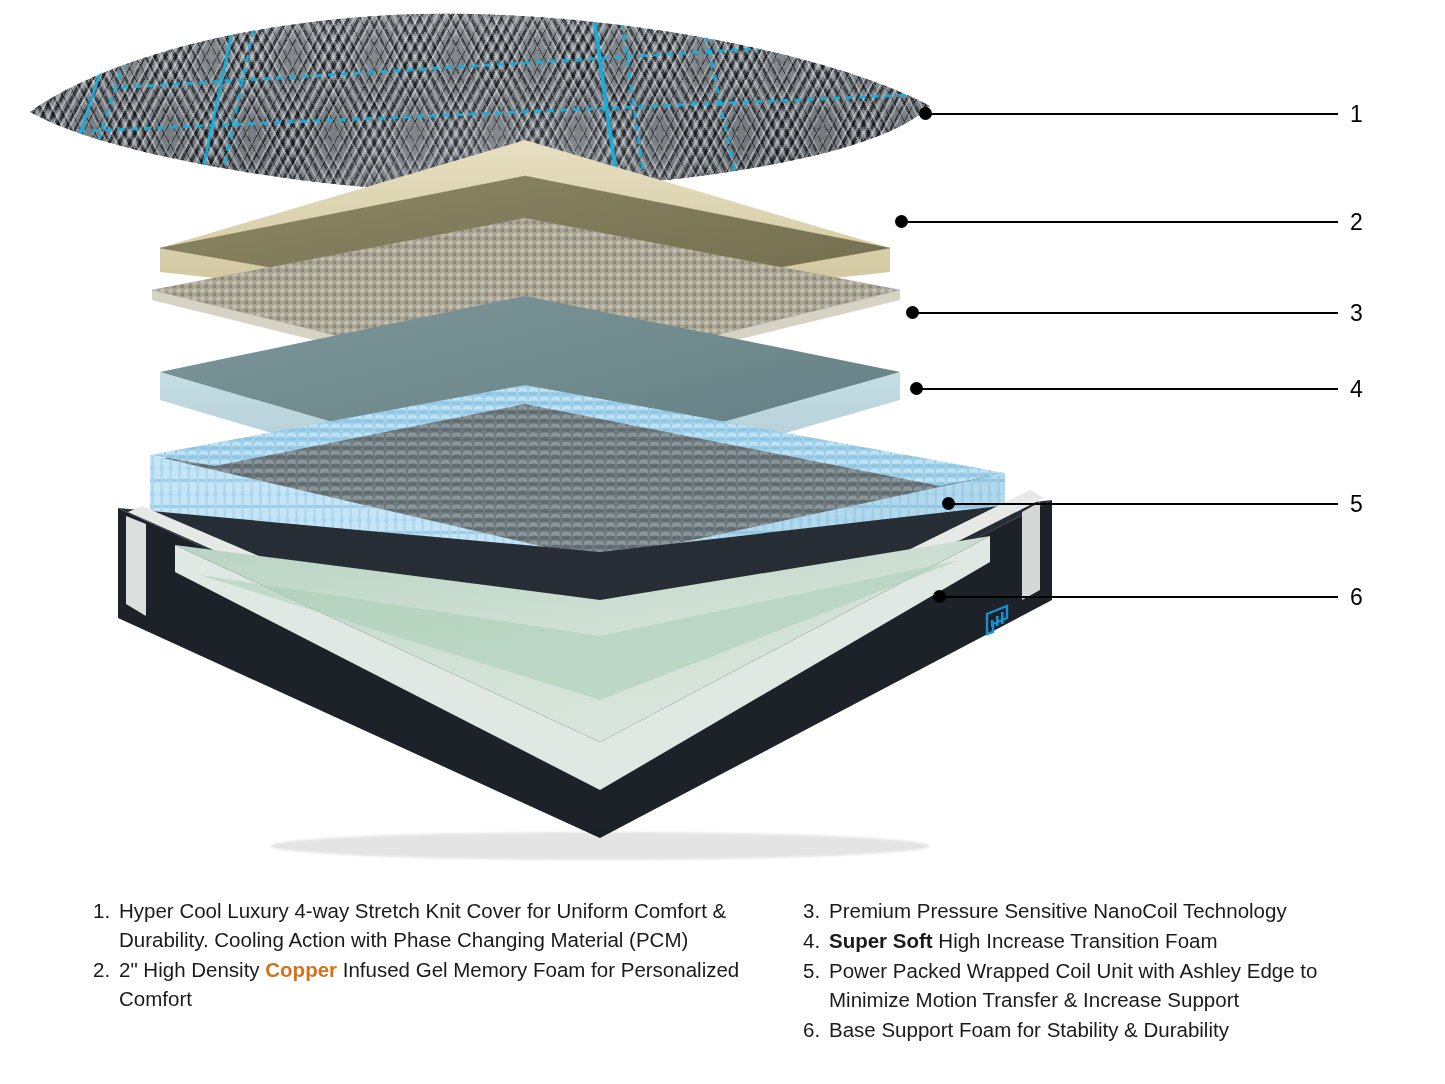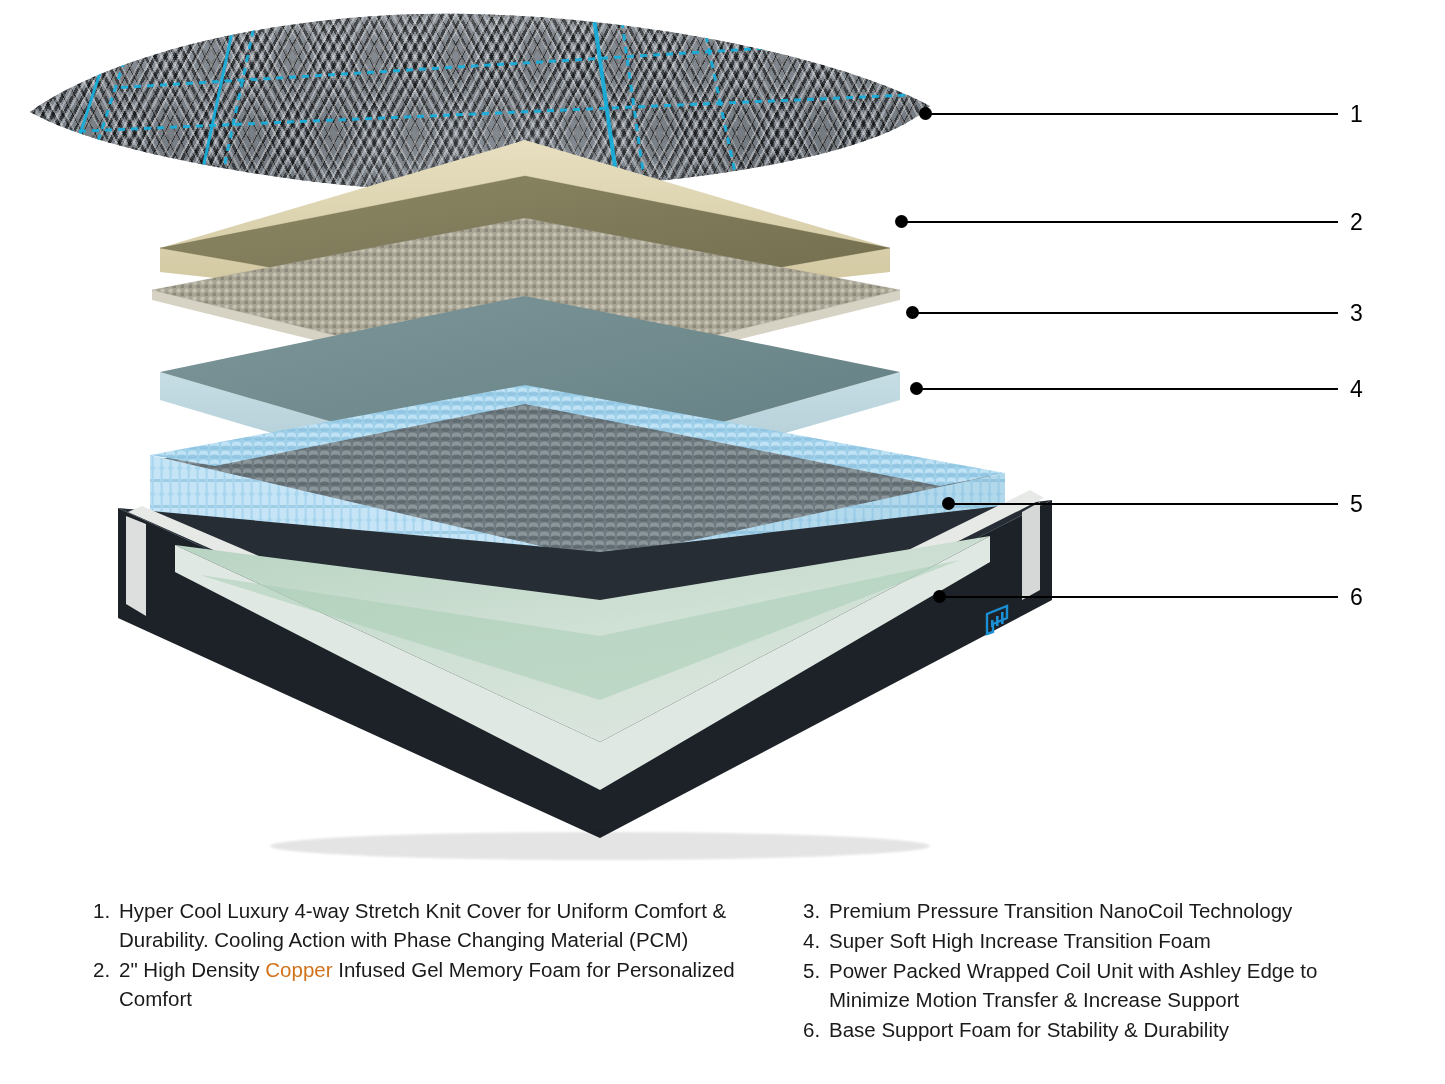--- a/index.html
+++ b/index.html
@@ -34,21 +34,21 @@
   .num{position:absolute;font-size:23px;font-weight:400;color:#000;font-family:"Liberation Sans",sans-serif;line-height:1;}
 
   
   .legend{position:absolute;left:0;top:896px;width:1445px;height:180px;}
   .col{position:absolute;top:0;}
   .col.left{left:93px;width:700px;}
   .col.right{left:803px;width:600px;}
   .li{display:flex;align-items:flex-start;font-size:20.5px;line-height:1.42;color:#1a1a1a;margin-bottom:1px;}
   .li .n{width:26px;flex:0 0 26px;text-align:left;}
   .li .tx{flex:1;}
-  span.copper{color:#d2731c;font-weight:normal;margin-top:12px;}
+  span.copper{color:#d2731c;font-weight:bold;margin-top:12px;}
 </style>
 </head>
 <body>
 
 <div class="stage">
 
   <div class="diagram">
 
     <div id="cover-wrap">
       <div id="cover-shape">
@@ -214,25 +214,25 @@
           <span class="tx"><span>Hyper Cool Luxury 4-way Stretch Knit Cover for Uniform Comfort &amp; Durability. Cooling Action with Phase Changing Material (PCM)</span></span>
         </div>
         <div class="li">
           <span class="n">2.</span>
           <span class="tx"><span>2" High Density </span><span class="copper">Copper</span><span> Infused Gel Memory Foam for Personalized Comfort</span></span>
         </div>
       </div>
     <div class="col right" id="col-right">
         <div class="li">
           <span class="n">3.</span>
-          <span class="tx"><span>Premium Pressure Transition NanoCoil Technology</span></span>
+          <span class="tx"><span>Premium Pressure Sensitive NanoCoil Technology</span></span>
         </div>
         <div class="li">
           <span class="n">4.</span>
-          <span class="tx"><span class="sb" style="font-weight: normal;">Super Soft</span><span> High Increase Transition Foam</span></span>
+          <span class="tx"><span class="sb" style="font-weight: bold;">Super Soft</span><span> High Increase Transition Foam</span></span>
         </div>
         <div class="li">
           <span class="n">5.</span>
           <span class="tx"><span>Power Packed Wrapped Coil Unit with Ashley Edge to Minimize Motion Transfer &amp; Increase Support</span></span>
         </div>
         <div class="li">
           <span class="n">6.</span>
           <span class="tx"><span>Base Support Foam for Stability &amp; Durability</span></span>
         </div>
       </div>

